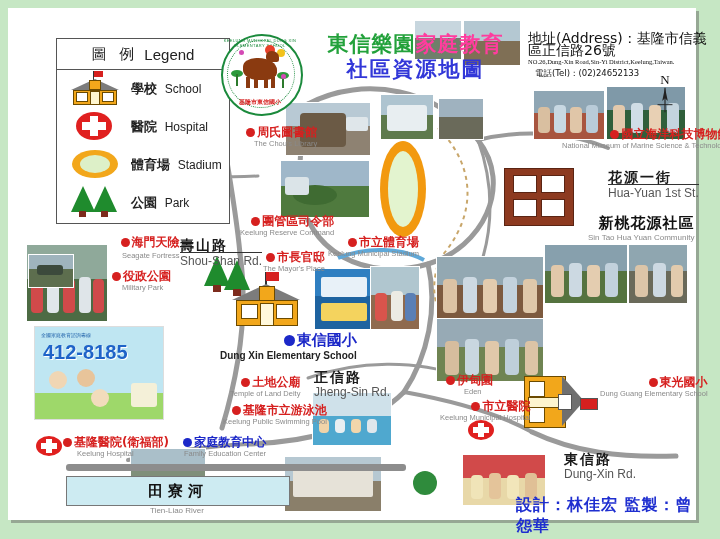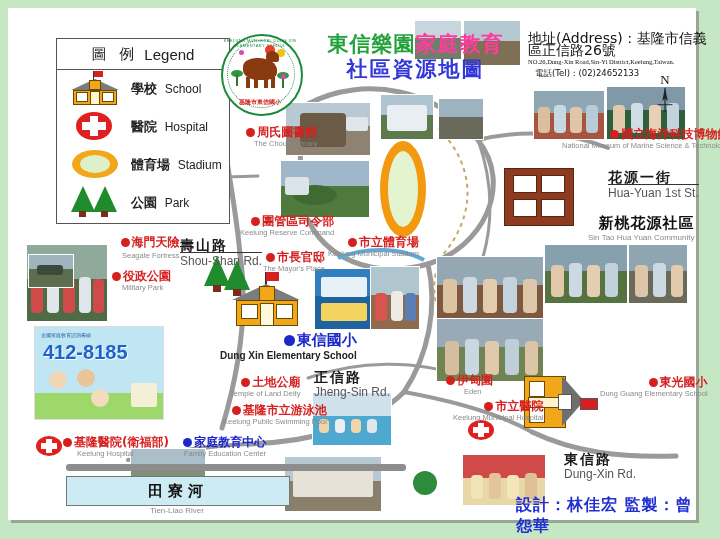--- a/index.html
+++ b/index.html
@@ -562,21 +562,21 @@
       <div class="en n-en" style="margin-top:2px;margin-left:10px;">Keelung Public Swimming Pool</div>
     </div>
 
     <div class="lbl" style="left:438px;top:366px;">
       <div class="cn n-cn c-red"><span class="dot dot-r"></span><span>伊甸園</span></div>
       <div class="en n-en" style="margin-top:2px;margin-left:18px;">Eden</div>
     </div>
 
     <div class="lbl" style="left:430px;top:392px;">
       <div class="cn n-cn c-red"><span class="dot dot-r"></span><span>市立醫院</span></div>
-      <div class="en n-en" style="margin-top:2px;margin-left:15px;">Keelung Municipal Hospital</div>
+      <div class="en n-en" style="margin-top:2px;margin-left:2px;">Keelung Municipal Hospital</div>
     </div>
 
     <div class="lbl" style="left:600px;top:368px;">
       <div class="cn n-cn c-red"><span class="dot dot-r"></span><span>東光國小</span></div>
       <div class="en n-en" style="margin-top:2px;margin-left:-8px;">Dung Guang Elementary School</div>
     </div>
 
     <div class="lbl" style="left:55px;top:428px;">
       <div class="cn n-cn c-red"><span class="dot dot-r"></span><span>基隆醫院(衛福部)</span></div>
       <div class="en n-en" style="margin-top:2px;margin-left:14px;">Keelung Hospital</div>

